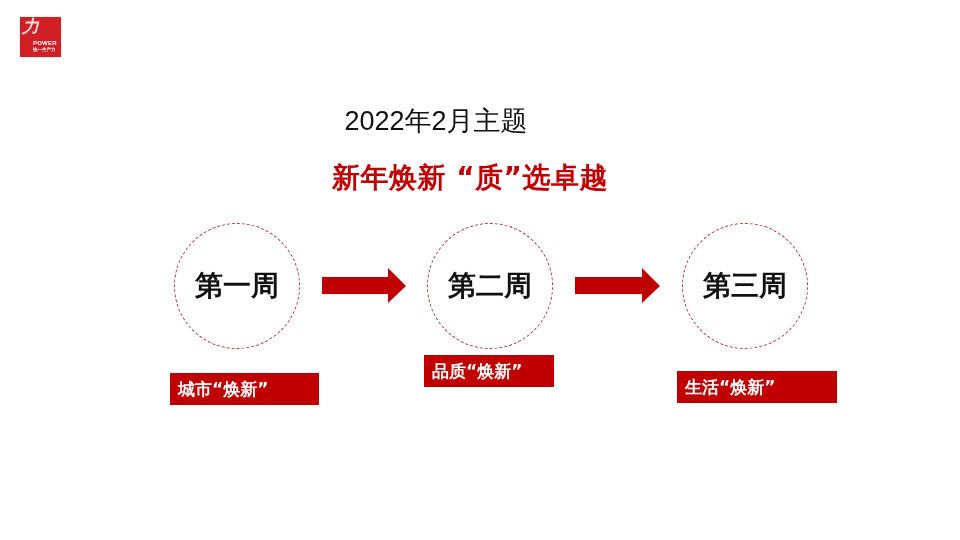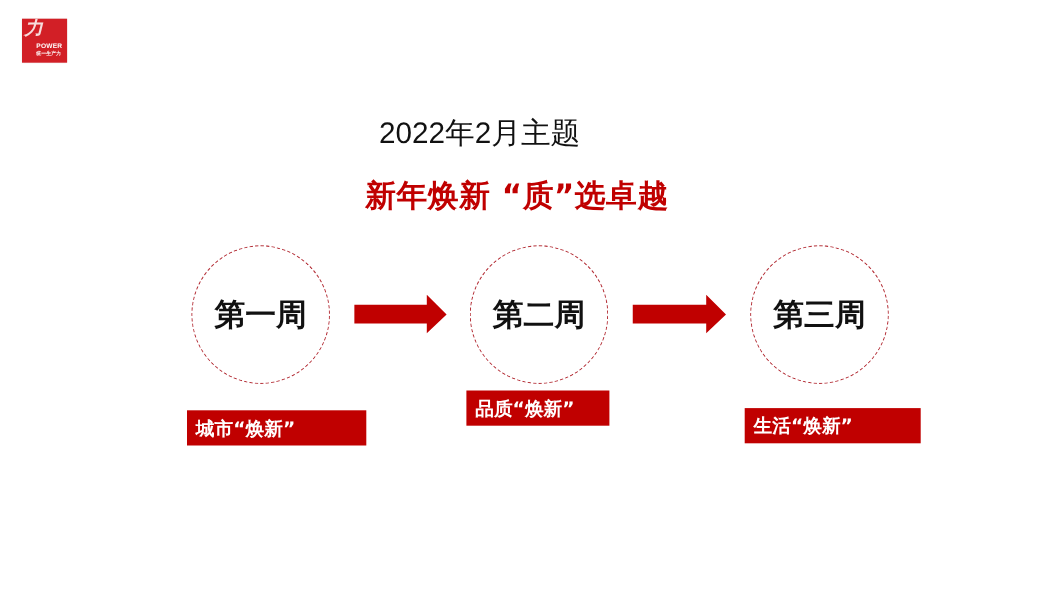--- a/index.html
+++ b/index.html
@@ -30,21 +30,21 @@
   <div class="brand">POWER</div>
   <div class="sub">统一生产力</div>
 </div>
 
 <div class="title">2022年2月主题</div>
 <div class="subtitle">新年焕新 “质”选卓越</div>
 
 <div class="circle" style="left:174px; top:223px;">
   <span>第一周</span>
 </div>
-<div class="tag" style="left:170px; top:373px; width:163px;">城市“焕新”</div>
+<div class="tag" style="left:170px; top:373px; width:149px;">城市“焕新”</div>
 
 <svg class="arrow" style="left:322px; top:268px;" width="85" height="36" viewBox="0 0 85 36">
   <polygon points="0,9 66,9 66,0 84,18 66,35 66,26 0,26" fill="#c00000"></polygon>
 </svg>
 
 <div class="circle" style="left:427px; top:223px;font-family:Liberation Mono, monospace;">
   <span>第二周</span>
 </div>
 <div class="tag" style="left:424px; top:355px; width:130px;">品质“焕新”</div>
 

